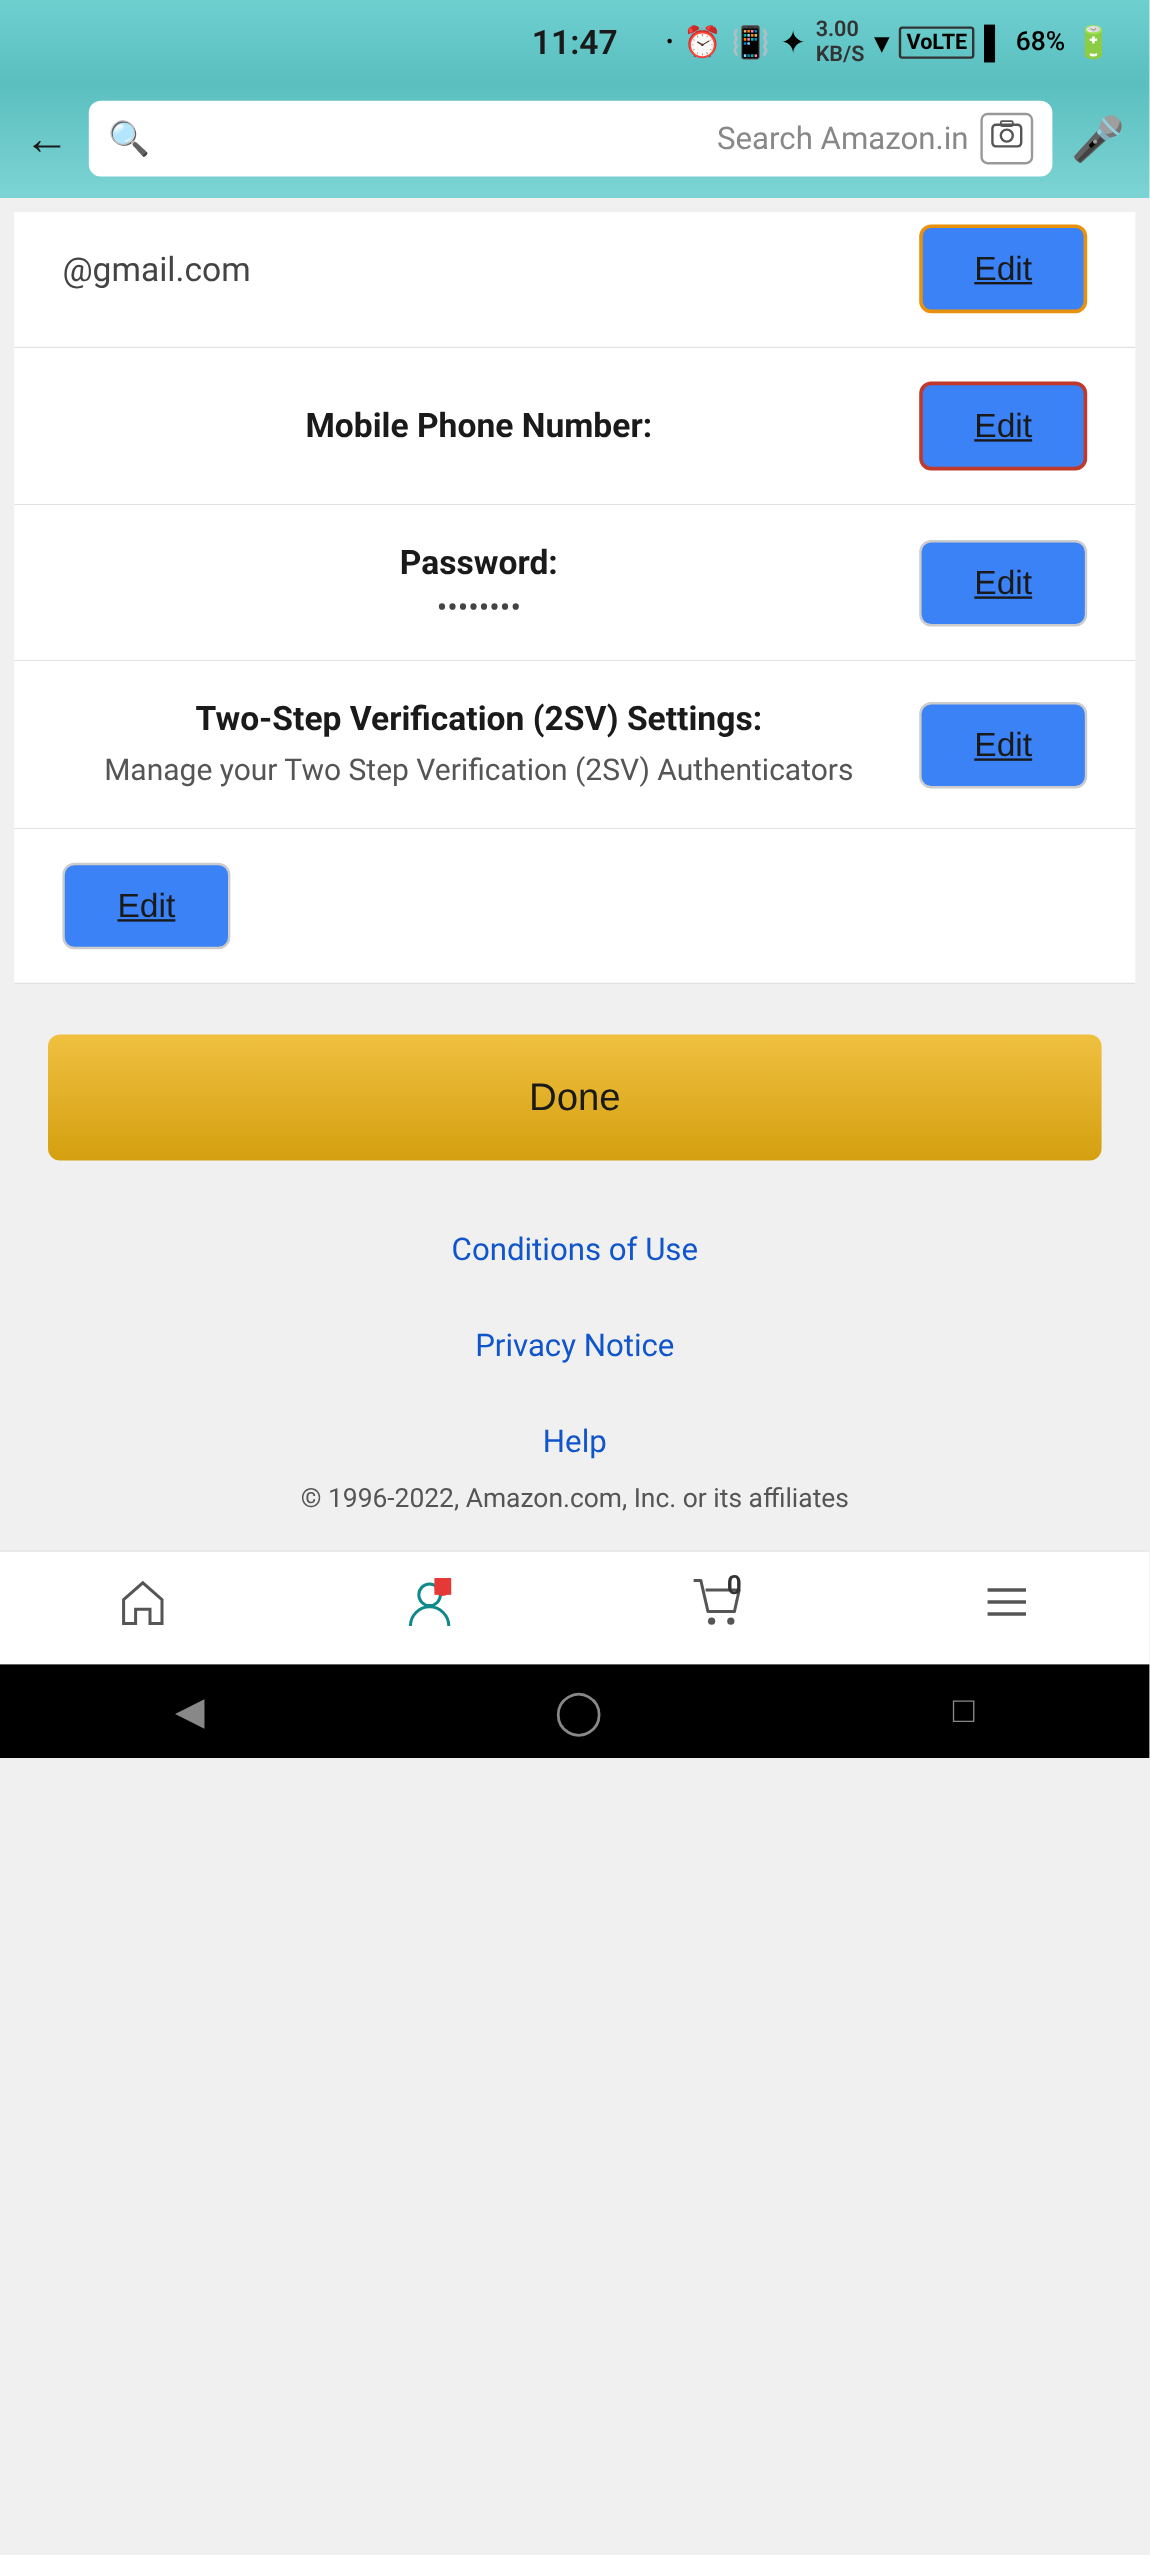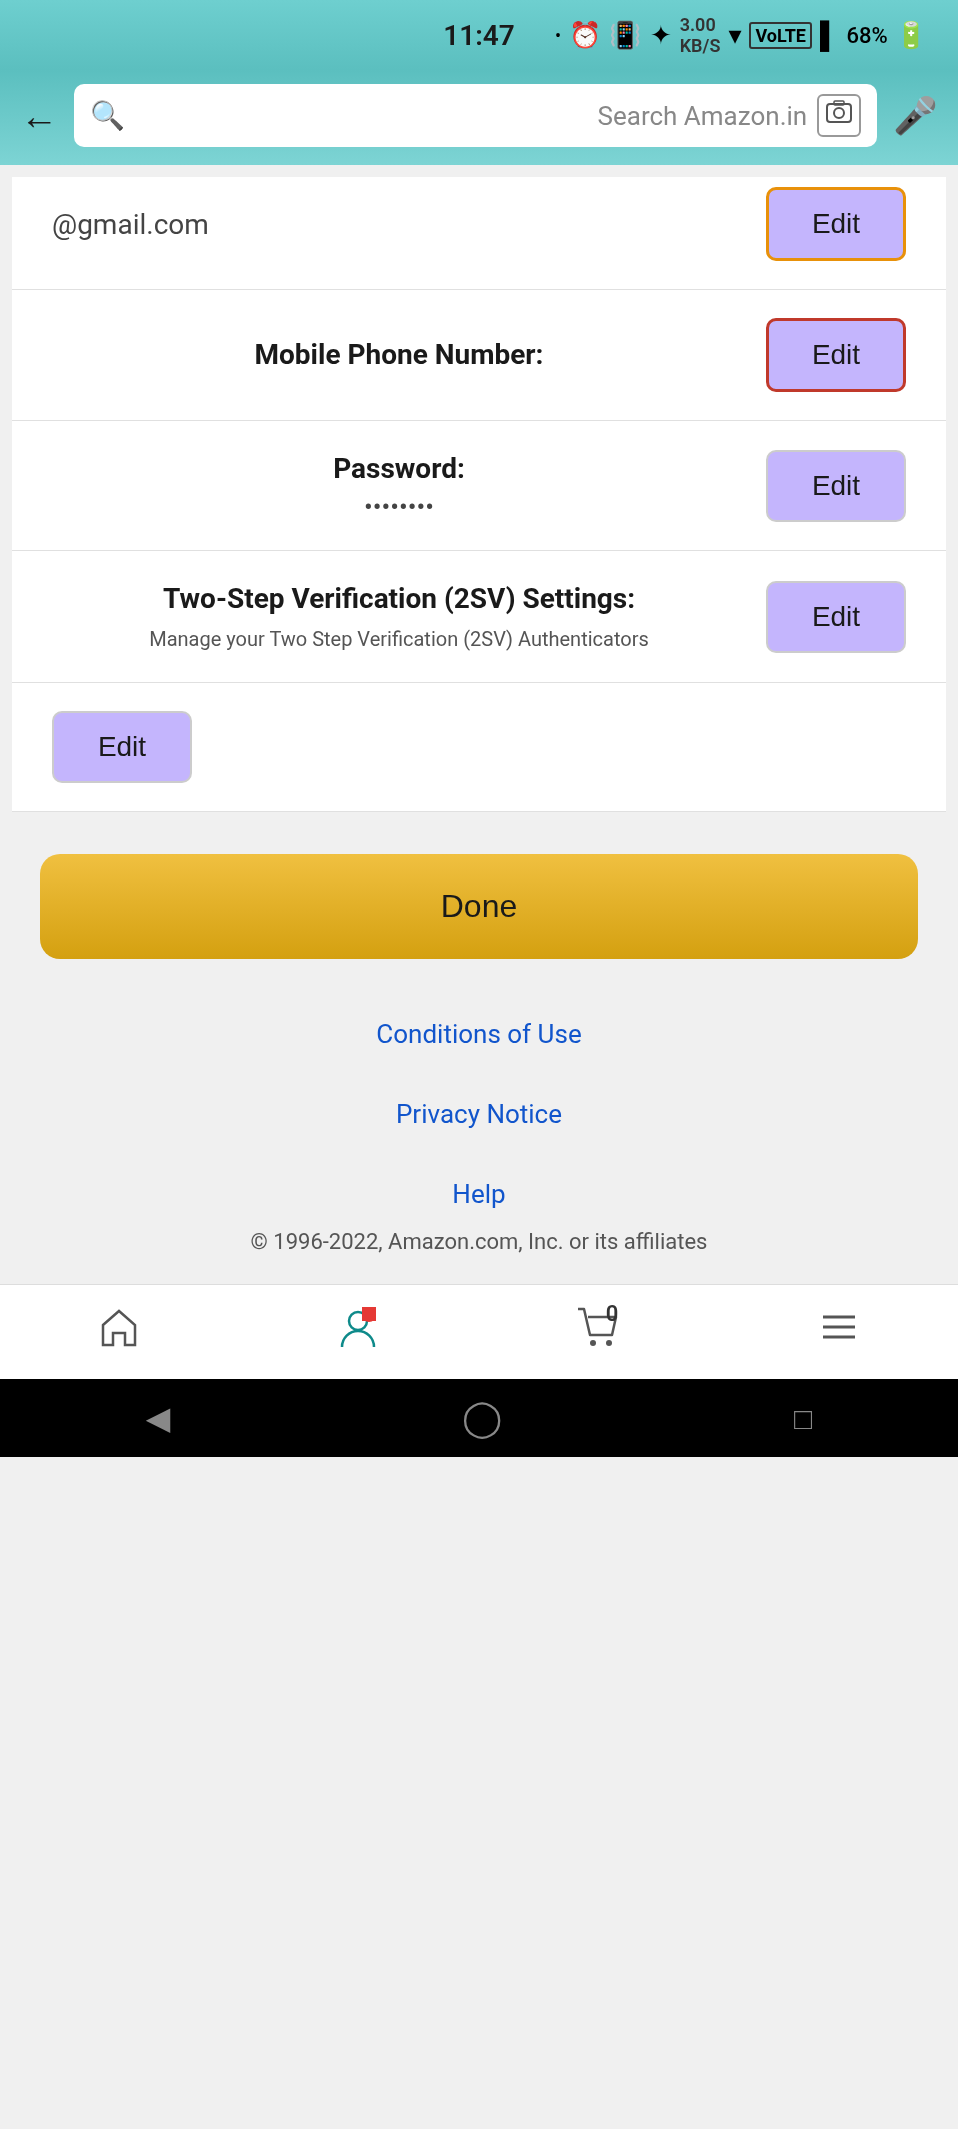--- a/index.html
+++ b/index.html
@@ -115,38 +115,39 @@
       font-weight: 700;
       color: #1a1a1a;
       line-height: 1.4;
     }
     .section-value {
       font-size: 26px;
       color: #444;
       margin-top: 4px;
     }
     .section-description {
-      font-size: 20px;
+      font-size: 25px;
       color: #555;
       margin-top: 6px;
       line-height: 1.5;
     }
 
     
     .edit-btn {
       min-width: 140px;
       padding: 18px 35px;
       font-size: 28px;
-      background: #c4b5fd;
+      background: #3b82f6;
       border: 2px solid #ccc;
       border-radius: 10px;
       cursor: pointer;
       color: #1a1a1a;
       text-align: center;
       white-space: nowrap;
+      text-decoration: underline;
     }
     .edit-btn-highlighted {
       border: 3px solid #c0392b;
     }
     .edit-btn-orange {
       border: 3px solid #e8910a;
     }
 
     
     .email-row {
@@ -167,21 +168,21 @@
       background: #f0f0f0;
       padding: 30px 40px;
     }
     .done-btn {
       width: 100%;
       padding: 34px;
       font-size: 32px;
       font-weight: 500;
       background: linear-gradient(180deg, #f0c040 0%, #d4a010 100%);
       border: none;
-      border-radius: 20px;
+      border-radius: 10px;
       cursor: pointer;
       color: #1a1a1a;
       text-align: center;
     }
 
     
     .footer-links {
       background: #f0f0f0;
       padding: 30px 40px 10px 40px;
       display: flex;

